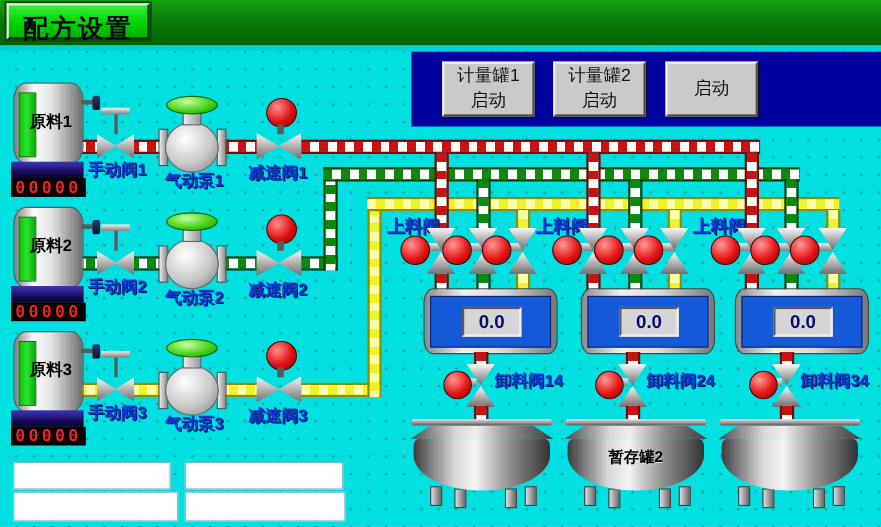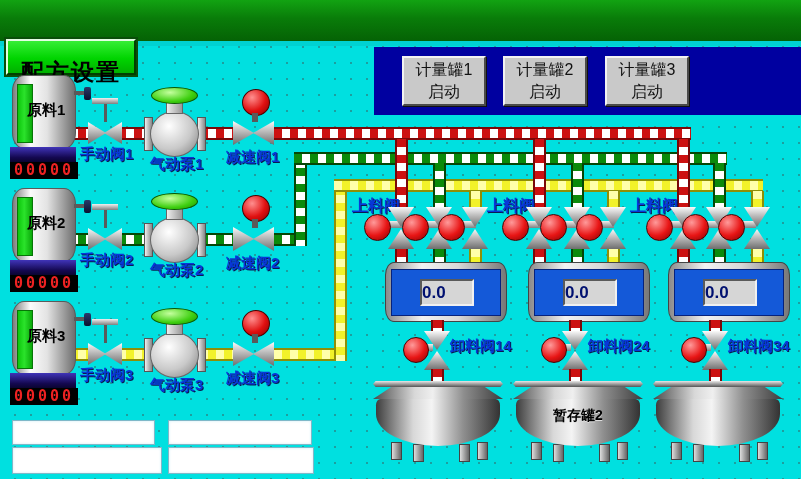--- a/index.html
+++ b/index.html
@@ -9,21 +9,21 @@
   
   .topbar{position:absolute;left:0;top:0;width:801px;height:41px;
     background:linear-gradient(180deg,#12a312,#097c09 45%,#056205);
     border-bottom:1px solid #034203;}
   .sep{position:absolute;left:0;top:41px;width:801px;height:5px;background:#00d2d2;}
   .gbtn{position:absolute;height:33px;top:3px;
     background:linear-gradient(180deg,#35ee35,#00d400 55%,#00b000);
     border:2px solid;border-color:#e2ffe2 #003f00 #003f00 #e2ffe2;
     box-shadow:0 0 0 2px #0a4d0a;
     font-family:inherit;font-weight:bold;font-size:23px;letter-spacing:2px;
-    color:#000;padding:16px 8px;cursor:pointer;margin-top:36px;}
+    color:#000;padding:6px 8px;cursor:pointer;}
   .gbtn.right{color:#055505;}
   .maintitle{position:absolute;left:0;top:3px;width:801px;text-align:center;
     color:#fff;font-size:29px;font-weight:bold;letter-spacing:4px;}
   
   .dots{position:absolute;left:0;top:46px;width:801px;height:433px;
     background-image:radial-gradient(circle,#1d9f9f 1px,transparent 1.5px);
     background-size:16px 16px;background-position:7px 9px;pointer-events:none;}
   
   .panel{position:absolute;left:374px;top:47px;width:427px;height:68px;
     background:var(--panel-navy,#0000a0);}
@@ -90,21 +90,21 @@
     border:1px solid #0a5a00;
     background:radial-gradient(ellipse at 40% 30%,#c4ff9e,#3ecf10 60%,#1b8d00);}
   
   .mtank{position:absolute;width:120px;height:58px;border:1px solid #444;
     border-radius:9px/13px;
     background:linear-gradient(90deg,#8a8a8a,#f2f2f2 30%,#d8d8d8 60%,#777);}
   .mpanel{position:absolute;left:5px;top:6px;width:108px;height:45px;
     border:1px solid #06227d;background:var(--tank-blue,#1459d8);}
   .mdisp{position:absolute;left:28px;top:9px;width:54px;height:27px;
     background:#d6d6d6;border:2px solid;border-color:#5a5a5a #f0f0f0 #f0f0f0 #5a5a5a;
-    color:#001070;font-weight:bold;font-size:17px;line-height:24px;text-align:left;
+    color:#001070;font-weight:bold;font-size:17px;line-height:24px;text-align:center;
     box-sizing:border-box;}
   
   .sbar{position:absolute;width:130px;height:6px;
     background:linear-gradient(180deg,#e8e8e8,#555);
     clip-path:polygon(0 50%,2% 0,98% 0,100% 50%,98% 100%,2% 100%);}
   .sshoulder{position:absolute;width:130px;height:12px;
     clip-path:polygon(14% 0,86% 0,100% 100%,0 100%);
     background:linear-gradient(90deg,#4a4a4a,#d8d8d8 32%,#efefef 46%,#8d8d8d 70%,#3d3d3d);}
   .sbody{position:absolute;width:124px;height:47px;
     border-radius:5px 5px 55% 55%/7px 7px 75% 75%;
@@ -129,21 +129,20 @@
   <div class="panel">
     <button class="pbtn" style="left:28px;width:84px;">
       <div>计量罐1</div>
       <div>启动</div>
     </button>
     <button class="pbtn" style="left:129px;width:84px;">
       <div>计量罐2</div>
       <div>启动</div>
     </button>
     <button class="pbtn" style="left:231px;width:84px;">
-      <div>计量罐3</div>
       <div>启动</div>
     </button>
   </div>
 
   <div class="pipe-h red" style="left:274px;top:127px;width:417px;"></div>
   <div class="pipe-h green" style="left:274px;top:233px;width:33px;"></div>
   <div class="pipe-v green" style="left:294px;top:152px;height:94px;"></div>
   <div class="pipe-h green" style="left:294px;top:152px;width:433px;"></div>
   <div class="pipe-h yellow" style="left:274px;top:348px;width:73px;"></div>
   <div class="pipe-v yellow" style="left:334px;top:179px;height:182px;"></div>

